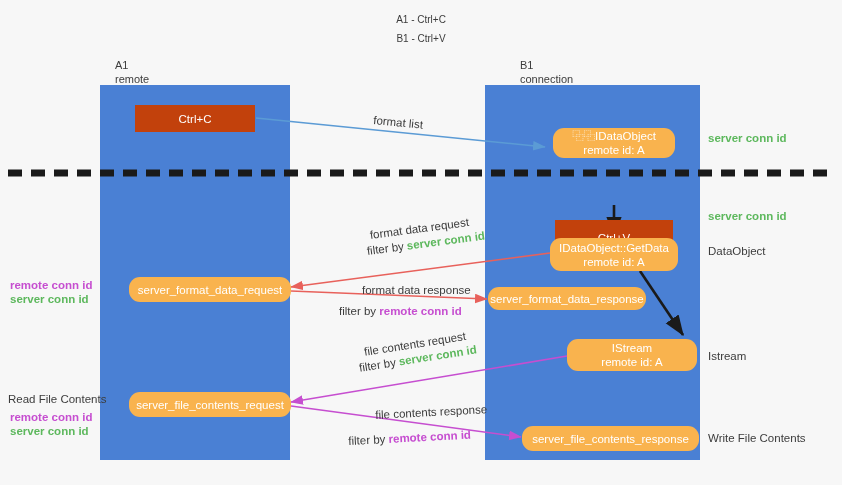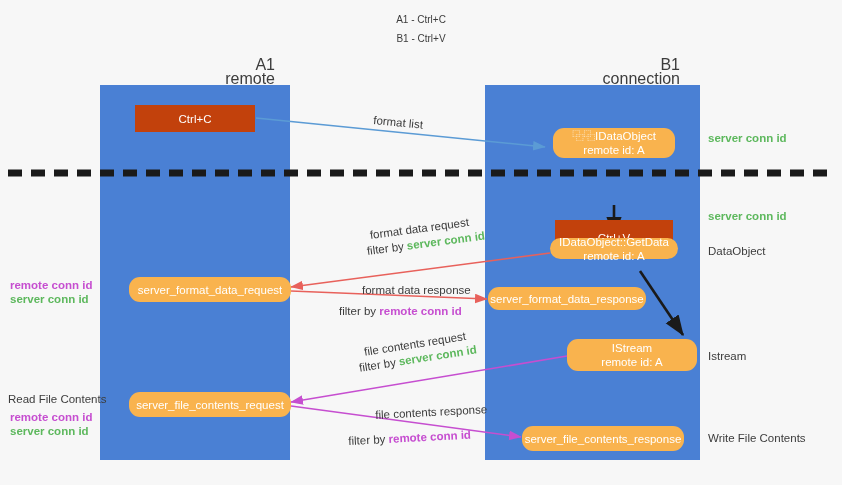--- a/index.html
+++ b/index.html
@@ -17,22 +17,22 @@
   
   .title{
     position:absolute;top:10px;left:0;width:842px;
     text-align:center;color:#3c3c3c;
     font-size:10px;line-height:19px;
   }
 
   
   .lane{position:absolute;background:#4a80d4;}
   .lane-head{
-    position:absolute;text-align:right;color:#3c3c3c;
-    font-size:16px;line-height:14px;width:160px;
+    position:absolute;text-align:left;color:#3c3c3c;
+    font-size:11px;line-height:14px;width:160px;
   }
 
   
   .node{
     position:absolute;
     display:flex;flex-direction:column;
     align-items:center;justify-content:center;
     color:#ffffff;font-size:11.5px;line-height:14px;
     text-align:center;box-sizing:border-box;
     padding:3px 6px;
@@ -125,35 +125,35 @@
 
   <div class="node orange" style="left:553px;top:128px;width:122px;height:30px;">
     <span>⿻⿻IDataObject</span>
     <span class="l2">remote id: A</span>
   </div>
 
   <div class="node green" style="left:555px;top:181px;width:118px;height:36px;margin-top:39px;">
     <span>Ctrl+V</span>
   </div>
 
-  <div class="node orange" style="left:550px;top:238px;width:128px;height:21px;">
+  <div class="node orange" style="left:550px;top:238px;width:128px;height:33px;">
     <span>IDataObject::GetData</span>
     <span class="l2">remote id: A</span>
   </div>
 
   <div class="node orange" style="left:567px;top:339px;width:130px;height:32px;">
     <span>IStream</span>
     <span class="l2">remote id: A</span>
   </div>
 
   <div class="node orange" style="left:488px;top:287px;width:158px;height:23px;">
     <span>server_format_data_response</span>
   </div>
 
-  <div class="node orange" style="left:522px;top:426px;width:162px;height:25px;">
+  <div class="node orange" style="left:522px;top:426px;width:177px;height:25px;">
     <span>server_file_contents_response</span>
   </div>
 
   <div class="side-label c-green" style="left:708px;top:131px;">server conn id</div>
 
   <div class="side-label c-green" style="left:708px;top:209px;">server conn id</div>
 
   <div class="side-label c-dark" style="left:708px;top:244px;">DataObject</div>
 
   <div class="side-label c-dark" style="left:708px;top:349px;">Istream</div>

